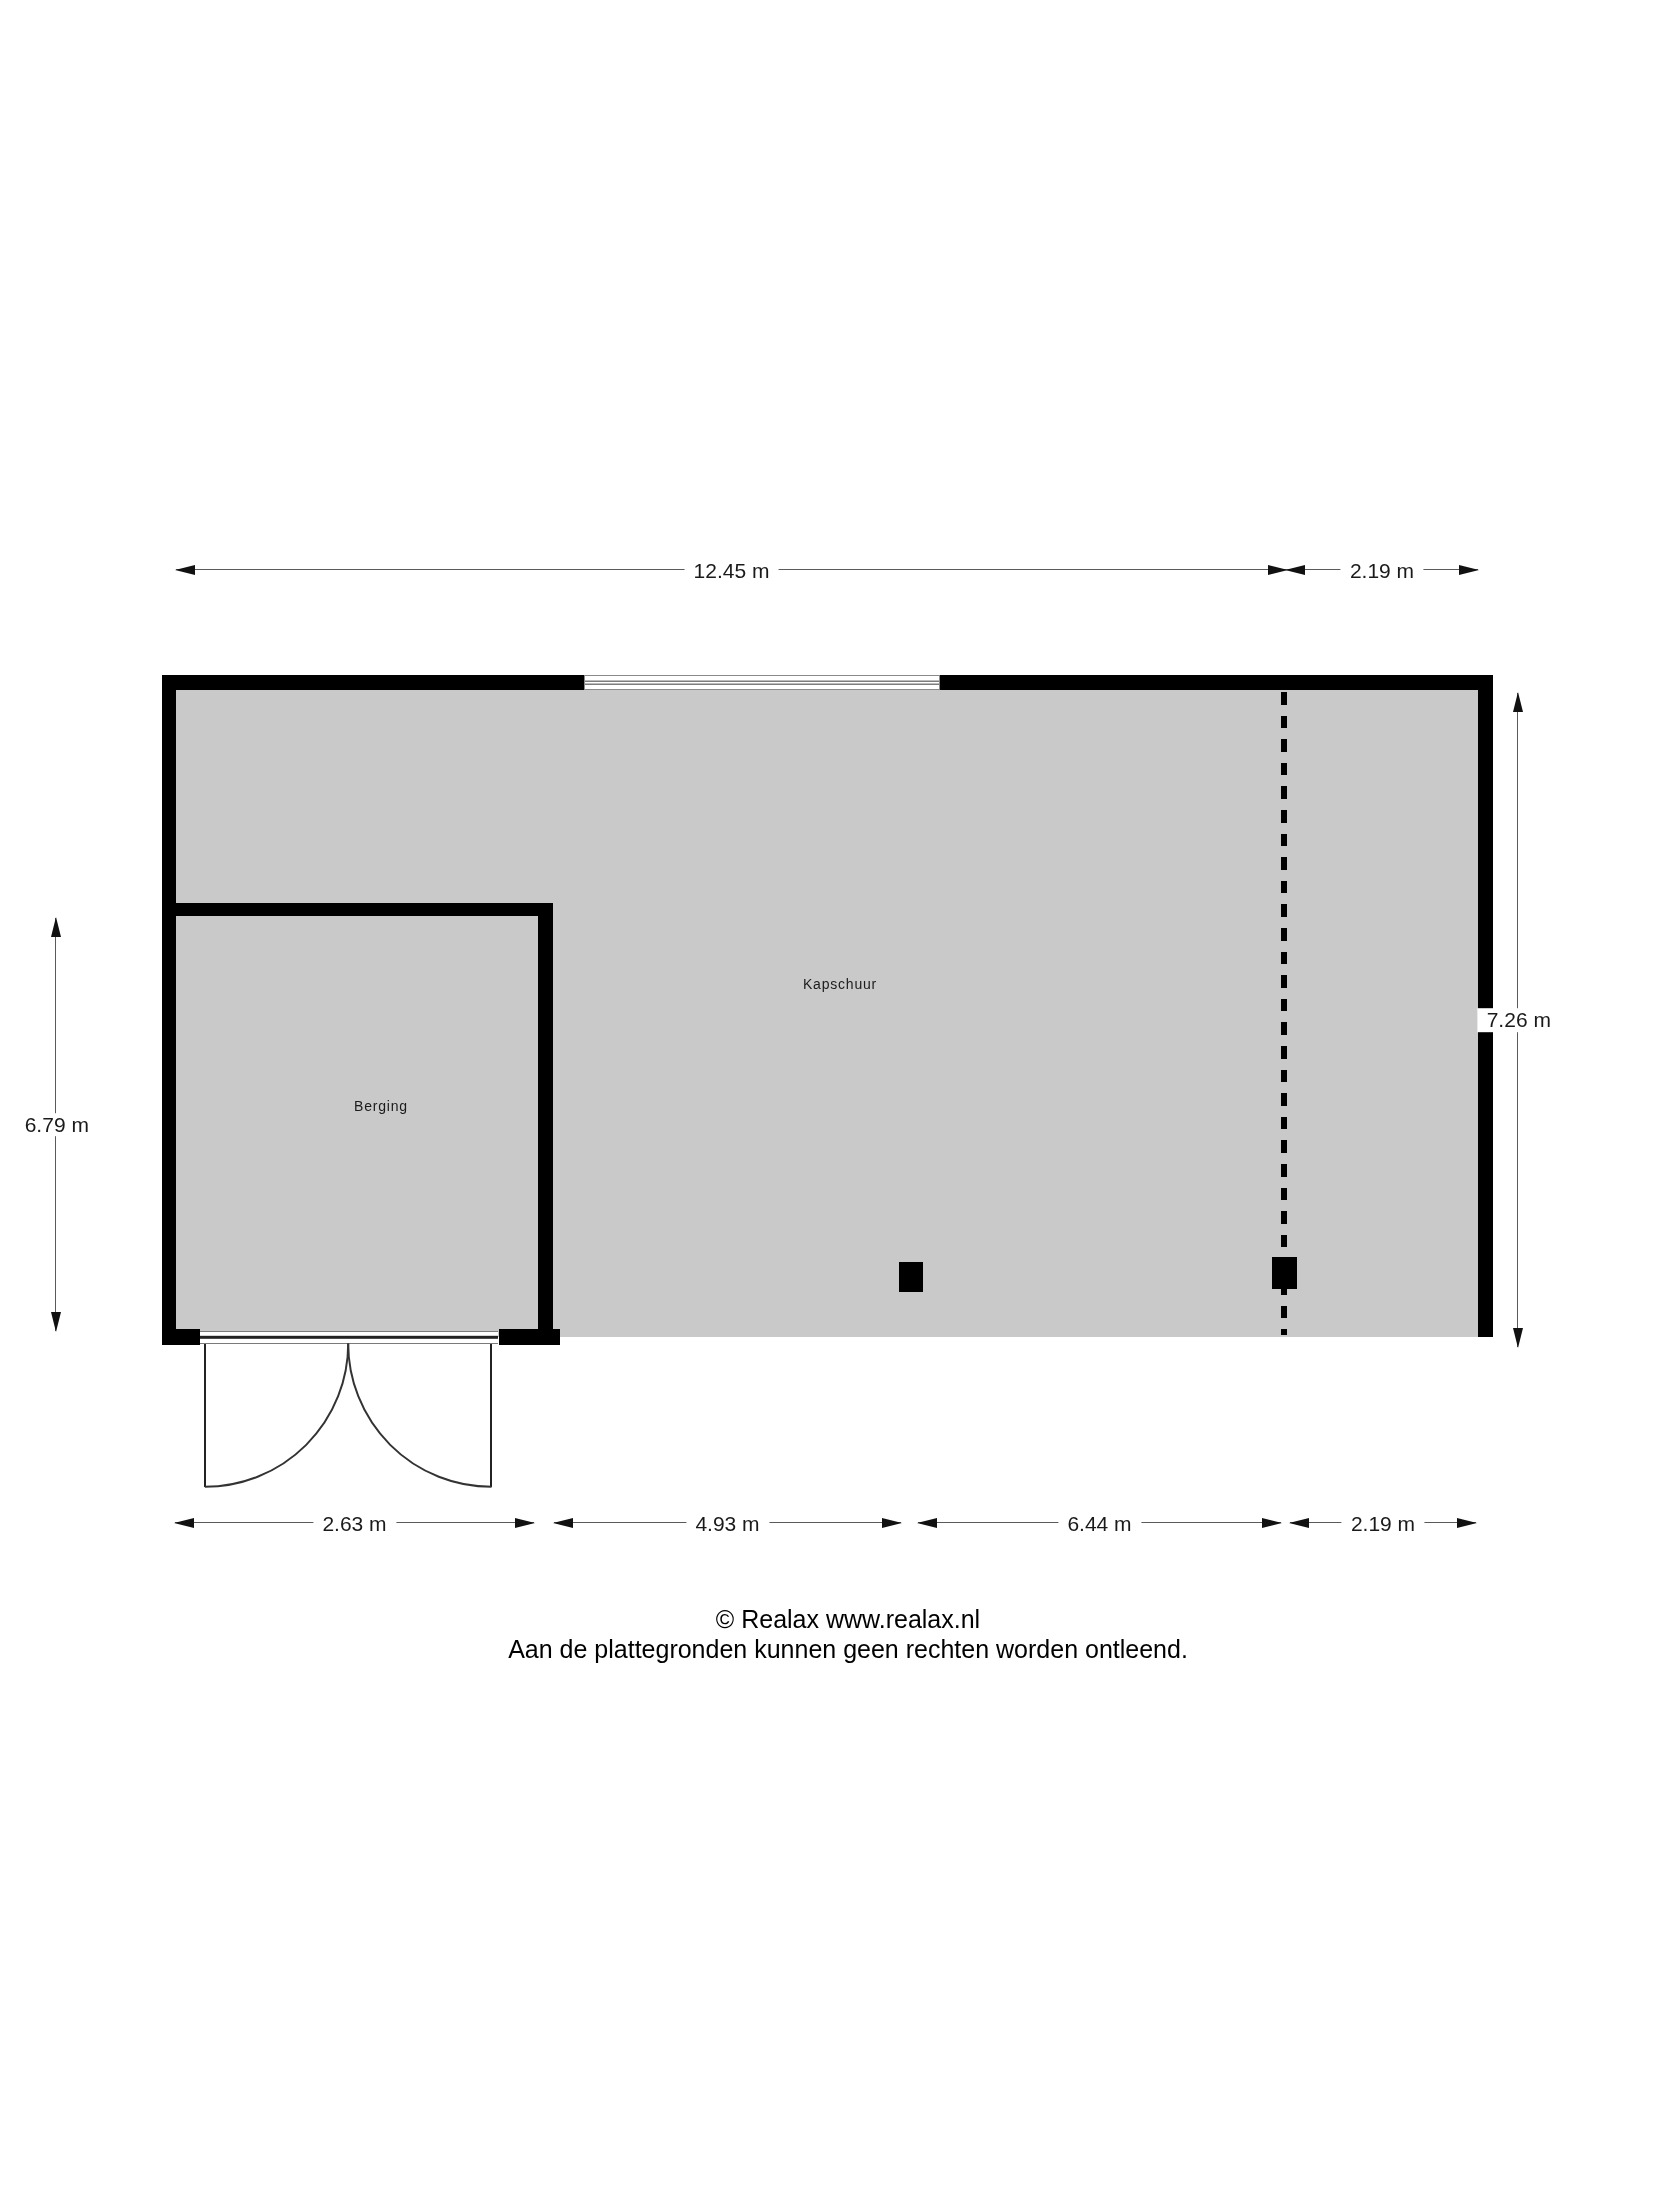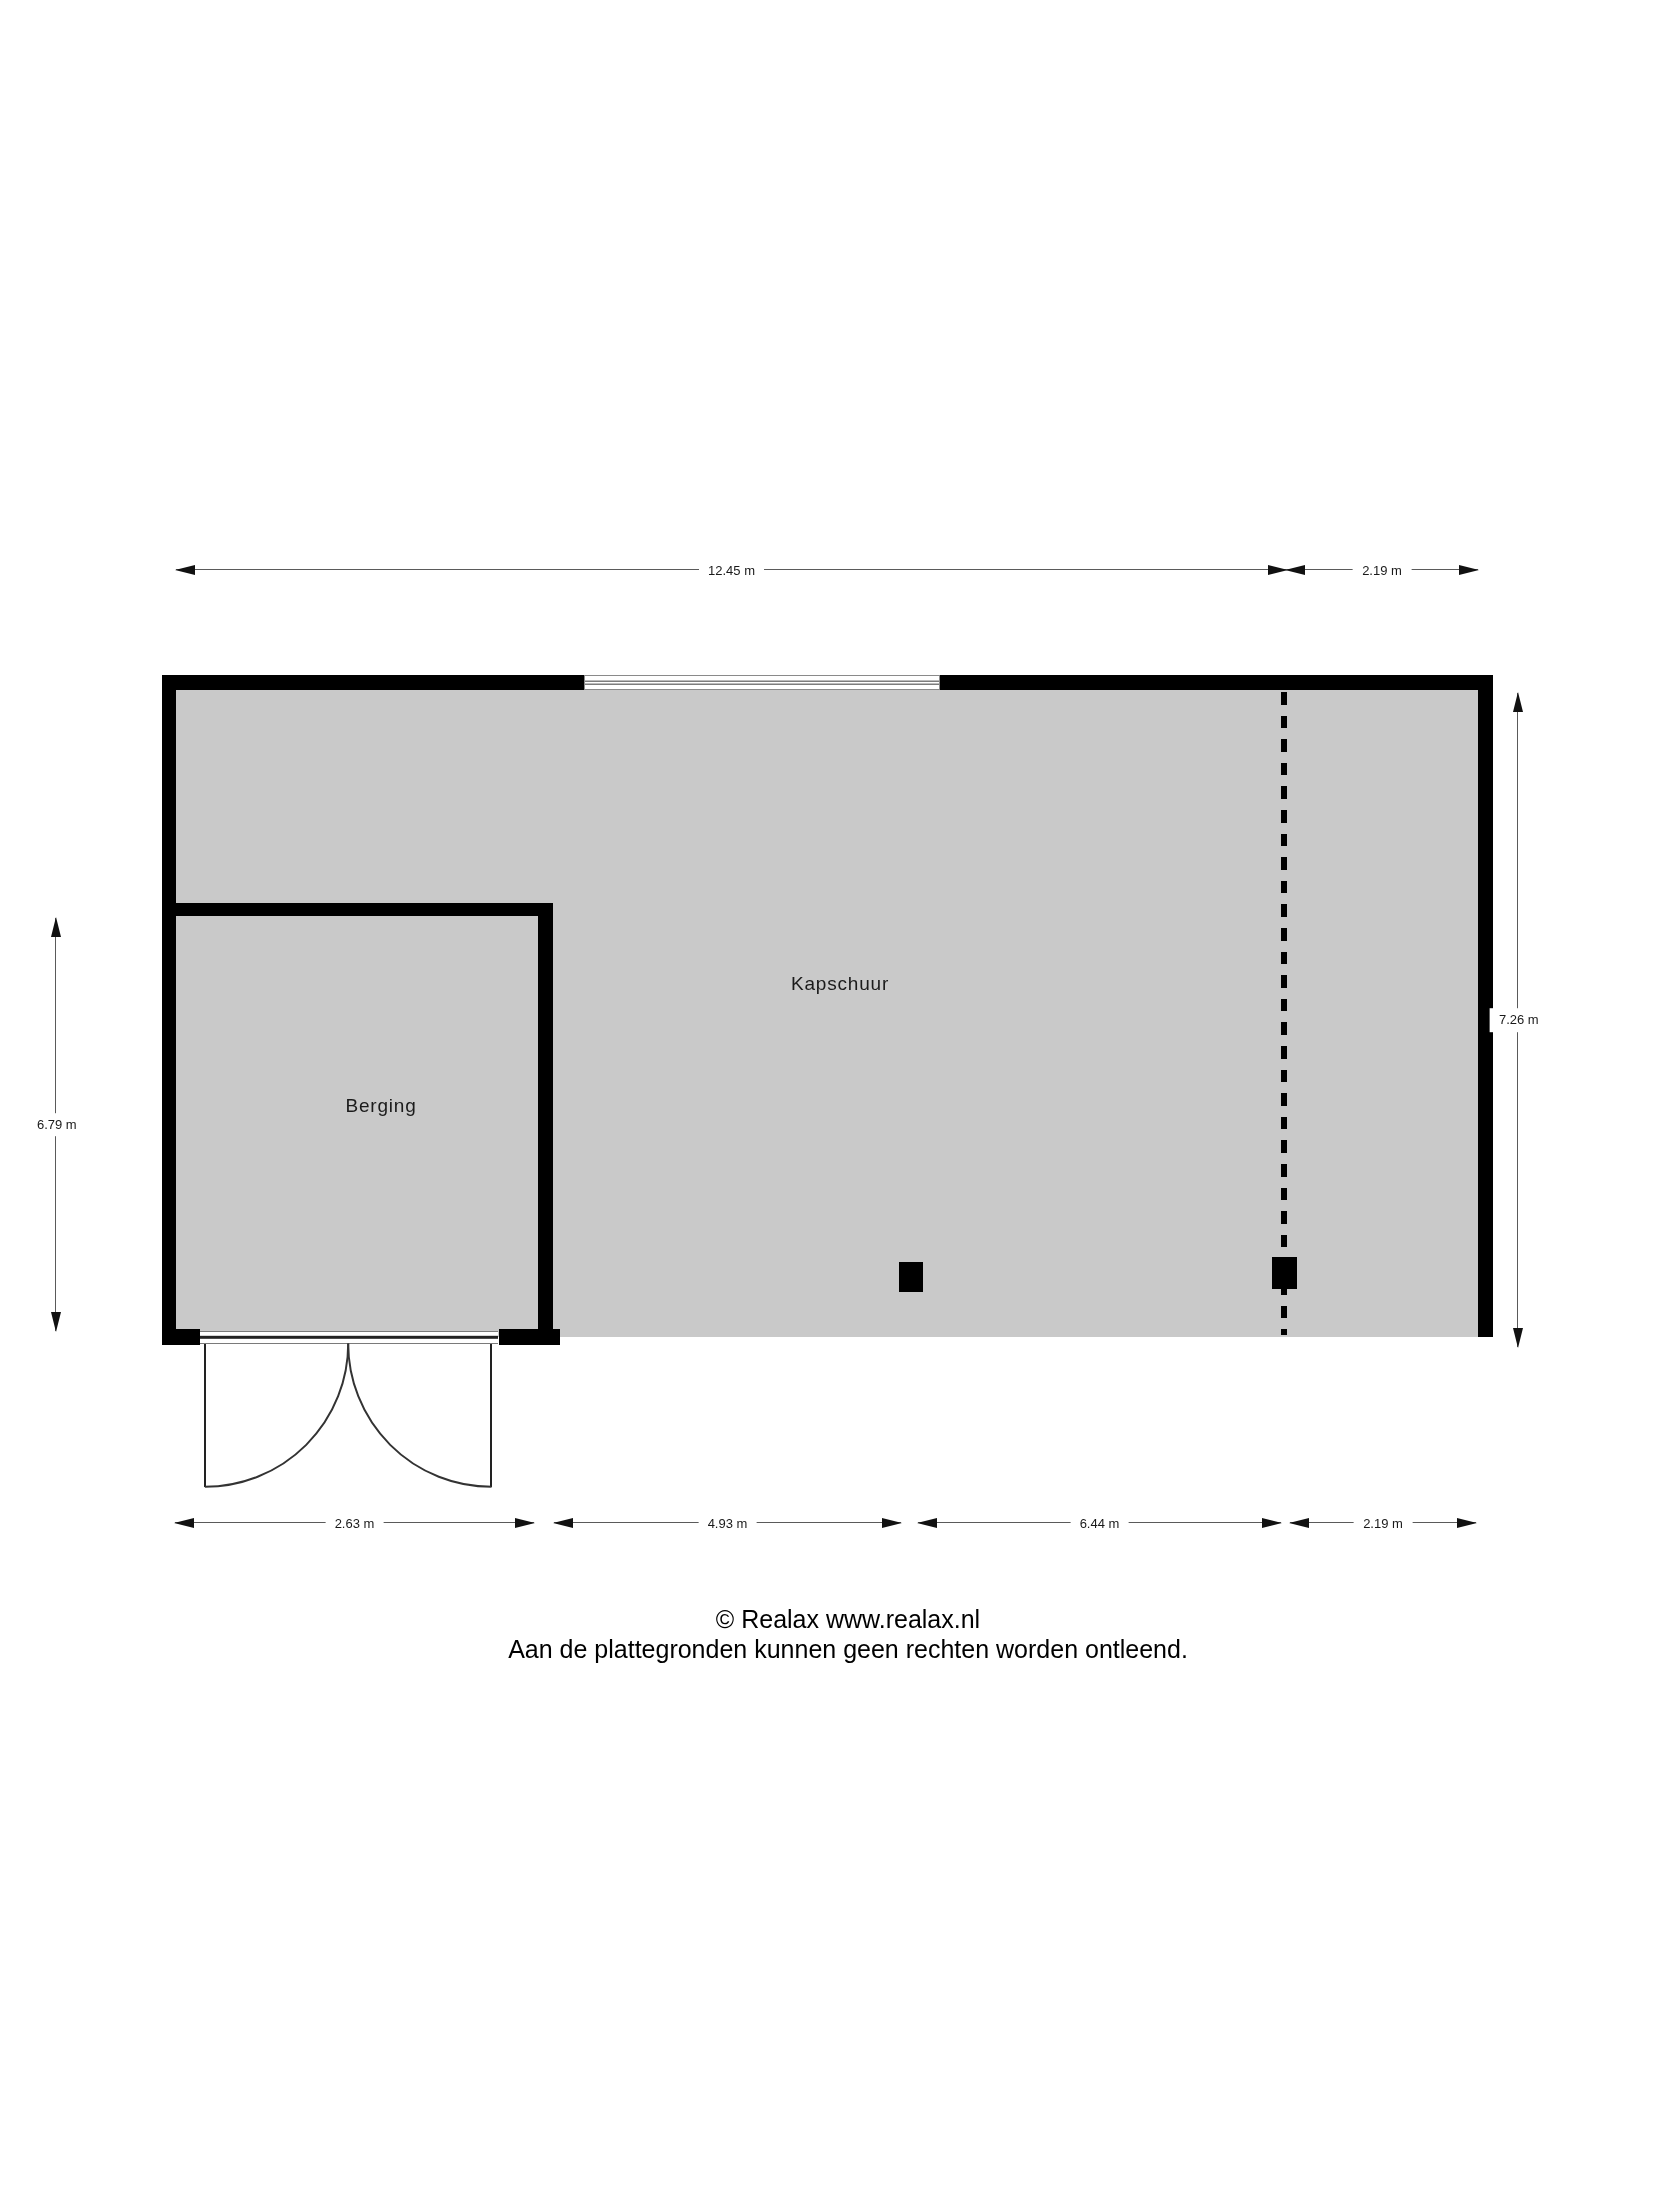--- a/index.html
+++ b/index.html
@@ -75,32 +75,32 @@
   .arr { position: absolute; width: 0; height: 0; }
   .arr.a-left  { left: -0.8px; top: -5.5px; border-top: 5.5px solid transparent; border-bottom: 5.5px solid transparent; border-right: 20.5px solid #111111; }
   .arr.a-right { right: -0.8px; top: -5.5px; border-top: 5.5px solid transparent; border-bottom: 5.5px solid transparent; border-left: 20.5px solid #111111; }
   .arr.a-up    { top: -0.8px; left: -5.5px; border-left: 5.5px solid transparent; border-right: 5.5px solid transparent; border-bottom: 20.5px solid #111111; }
   .arr.a-down  { bottom: -0.8px; left: -5.5px; border-left: 5.5px solid transparent; border-right: 5.5px solid transparent; border-top: 20.5px solid #111111; }
 
   .dim-label {
     position: absolute;
     background: #ffffff;
     color: #1a1a1a;
-    font-size: 13px;
+    font-size: 21px;
     line-height: 23.6px;
     padding: 0 9.5px;
     white-space: nowrap;
   }
   .dim-h > .dim-label { left: 50%; top: 0.8px; transform: translate(-50%, -50%); }
   .dim-v > .dim-label { top: 50%; left: 0.8px; transform: translate(-50%, -50%); }
 
   .room-label {
     position: absolute;
     transform: translate(-50%, -50%);
-    font-size: 19px;
+    font-size: 14px;
     letter-spacing: 0.8px;
     color: #1b1b1b;
     white-space: nowrap;
   }
 
   .footer {
     position: absolute;
     left: 848px;
     top: 1604px;
     transform: translateX(-50%);

